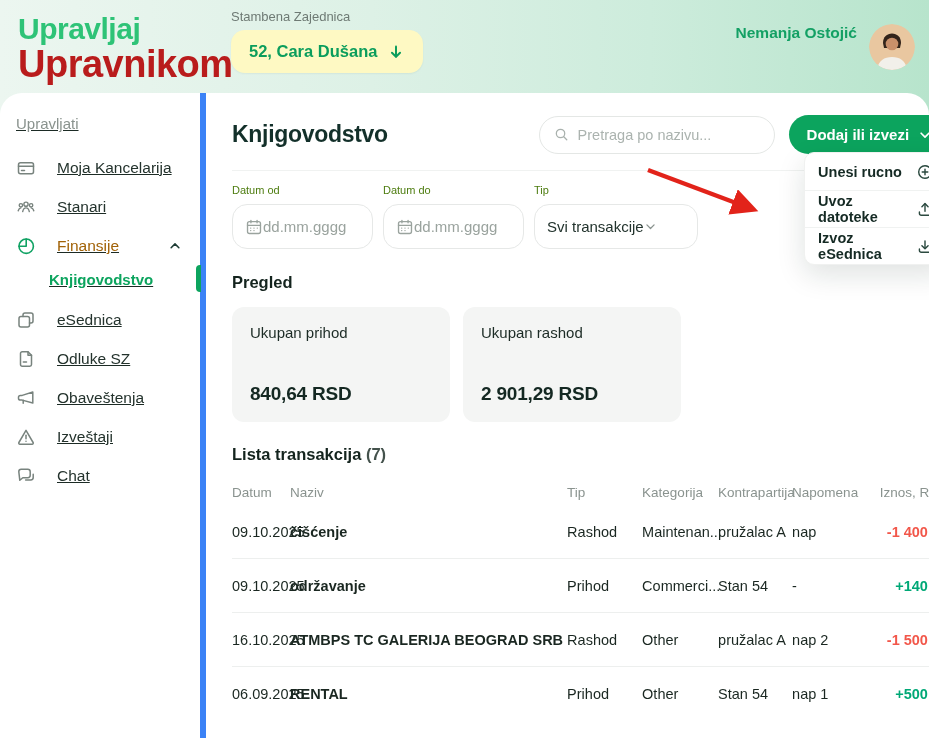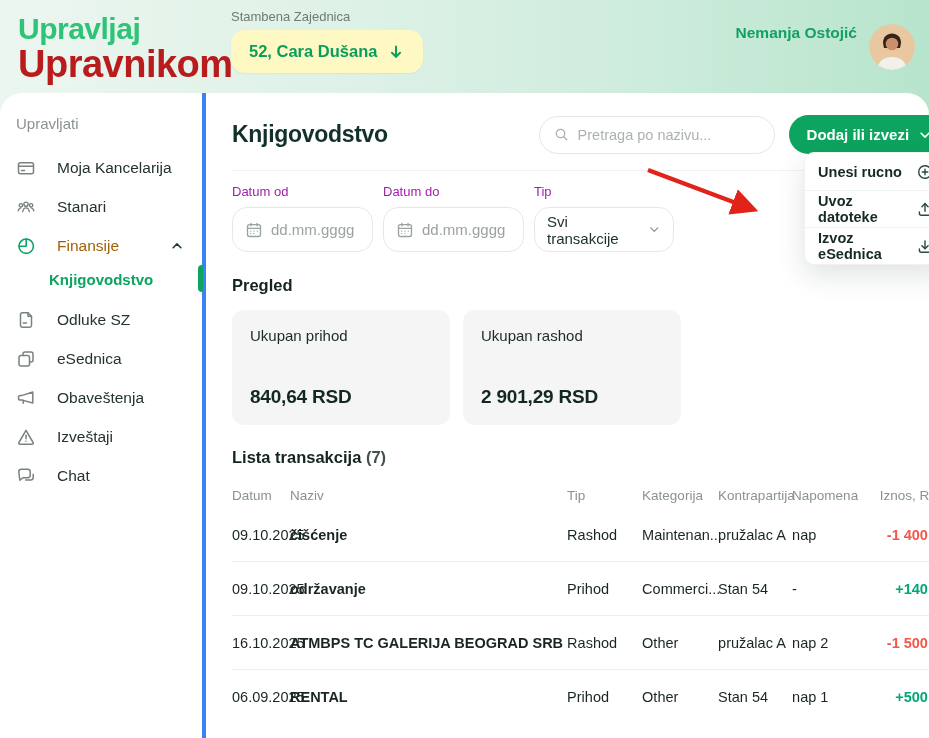--- a/index.html
+++ b/index.html
@@ -22,21 +22,21 @@
   .community .pill span { font-size:16.5px; font-weight:700; color:#0b9d5c; }
   .userbox { position:absolute; right:14px; top:24px; display:flex; gap:12px; cursor:pointer; }
   .userbox .uname { font-size:15.5px; font-weight:700; color:#13a064; }
   .avatar { width:46px; height:46px; border-radius:50%; overflow:hidden; display:block; }
 
   
   .content { position:absolute; top:93px; left:0; width:929px; height:645px;
     background:#fff; border-radius:22px 22px 0 0; display:flex; }
 
   
-  .sidebar { position:relative; width:206px; border-right:4px solid #3b82f6; padding:22px 0 0 16px; flex:0 0 206px; }
+  .sidebar { position:relative; width:206px; border-right:6px solid #3b82f6; padding:22px 0 0 16px; flex:0 0 206px;text-decoration:underline; }
   .side-label { font-size:15px; color:#8a938e; margin-bottom:18px; }
   .nav-item { display:flex; align-items:center; gap:21px; padding:8px 0; margin-bottom:3px;
     font-size:15.5px; color:#24332d; cursor:pointer; position:relative; }
   .nav-item .ic { width:20px; height:20px; color:#78837e; flex:0 0 20px; display:flex; }
   .nav-item.green { color:#a16207; }
   .nav-item.green .ic { color:#0fa263; }
   .nav-item .chev { margin-left:auto; margin-right:18px; color:#1c3b33; display:flex; }
   .nav-child { padding:4px 0 10px 33px; font-size:15px; font-weight:700; color:#0ca45e; cursor:pointer; position:relative; margin-bottom:4px; }
   .active-bar { position:absolute; right:-1px; top:-2px; width:5px; height:27px; background:#0ca45e; border-radius:4px 0 0 4px; }
 
@@ -49,25 +49,25 @@
     display:flex; align-items:center; gap:9px; padding:0 14px; color:#a9b1ad; }
   .search input { border:0; outline:0; width:100%; font-size:14.5px; color:#46524c; background:transparent; font-family:inherit; }
   .search input::placeholder { color:#abb3af; }
   .btn-primary { height:39px; padding:0 16px 0 18px; border:0; border-radius:21px; background:#0ca45e; color:#fff;
     font-size:15px; font-weight:700; display:flex; align-items:center; gap:9px; cursor:pointer; font-family:inherit; }
   .hr { border-bottom:1px solid #f0f2f1; margin-top:16px; }
 
   
   .filters { display:flex; gap:10px; margin-top:13px; }
   .filter { display:flex; flex-direction:column; }
-  .filter .flbl { font-size:13px; color:#a21caf; margin-bottom:8px; }
+  .filter .flbl { font-size:11px; color:#4d7c0f; margin-bottom:8px; }
   .finput { width:141px; height:45px; border:1px solid #e6e8e7; border-radius:15px; background:#fff;
-    display:flex; align-items:center; gap:8px; padding:0 12px; cursor:pointer; }
+    display:flex; align-items:center; padding:0 12px; cursor:pointer; }
   .finput .ph { font-size:15px; color:#9aa39e; }
-  .finput.select { width:140px; justify-content:flex-start; }
+  .finput.select { width:164px; justify-content:flex-start; }
   .finput.select .val { font-size:15px; color:#22332d; }
   .cal { color:#9aa39e; display:flex; }
 
   
   .menu { position:absolute; top:59px; right:18px; width:144px; background:#fff; border:1px solid #f0f1f0;
     border-radius:10px; box-shadow:0 10px 28px rgba(15,40,30,.13); z-index:50; overflow:hidden; }
   .menu-item { height:37px; display:flex; align-items:center; justify-content:space-between;
     padding:0 13px; font-size:14.5px; font-weight:700; color:#152a24; cursor:pointer; }
   .menu-item + .menu-item { border-top:1px solid #f0f2f1; }
   .menu-item .ic { color:#2c4a40; display:flex; }
@@ -181,36 +181,36 @@
       </div>
 
       <div class="nav-child">
         <span>Knjigovodstvo</span>
         <span class="active-bar"></span>
       </div>
 
       <div class="nav-item">
         <span class="ic">
             <svg class="icon" width="20" height="20" viewBox="0 0 20 20" fill="none" stroke="currentColor" stroke-width="1.5" stroke-linecap="round" stroke-linejoin="round">
+              <rect x="3" y="6.5" width="10.5" height="10.5" rx="2"></rect>
+              <path d="M7 6.5V5a2 2 0 0 1 2-2h6a2 2 0 0 1 2 2v6a2 2 0 0 1-2 2h-1.5"></path>
+            </svg>
+          </span>
+        <span>eSednica</span>
+      </div>
+
+      <div class="nav-item">
+        <span class="ic">
+            <svg class="icon" width="20" height="20" viewBox="0 0 20 20" fill="none" stroke="currentColor" stroke-width="1.5" stroke-linecap="round" stroke-linejoin="round">
               <path d="M12 2.8H6.2a1.7 1.7 0 0 0-1.7 1.7v11a1.7 1.7 0 0 0 1.7 1.7h7.6a1.7 1.7 0 0 0 1.7-1.7V6.3z"></path>
               <path d="M12 2.8v3.5h3.5"></path>
               <path d="M7.3 13h3.2"></path>
             </svg>
           </span>
         <span>Odluke SZ</span>
-      </div>
-
-      <div class="nav-item">
-        <span class="ic">
-            <svg class="icon" width="20" height="20" viewBox="0 0 20 20" fill="none" stroke="currentColor" stroke-width="1.5" stroke-linecap="round" stroke-linejoin="round">
-              <rect x="3" y="6.5" width="10.5" height="10.5" rx="2"></rect>
-              <path d="M7 6.5V5a2 2 0 0 1 2-2h6a2 2 0 0 1 2 2v6a2 2 0 0 1-2 2h-1.5"></path>
-            </svg>
-          </span>
-        <span>eSednica</span>
       </div>
 
       <div class="nav-item">
         <span class="ic">
             <svg class="icon" width="20" height="20" viewBox="0 0 20 20" fill="none" stroke="currentColor" stroke-width="1.5" stroke-linecap="round" stroke-linejoin="round">
               <path d="M16.8 4 6.2 7.4H4.4A1.9 1.9 0 0 0 2.5 9.3v.9a1.9 1.9 0 0 0 1.9 1.9h1.8L16.8 15z"></path>
               <path d="M7.2 12.3v2.9"></path>
             </svg>
           </span>
         <span>Obaveštenja</span>

